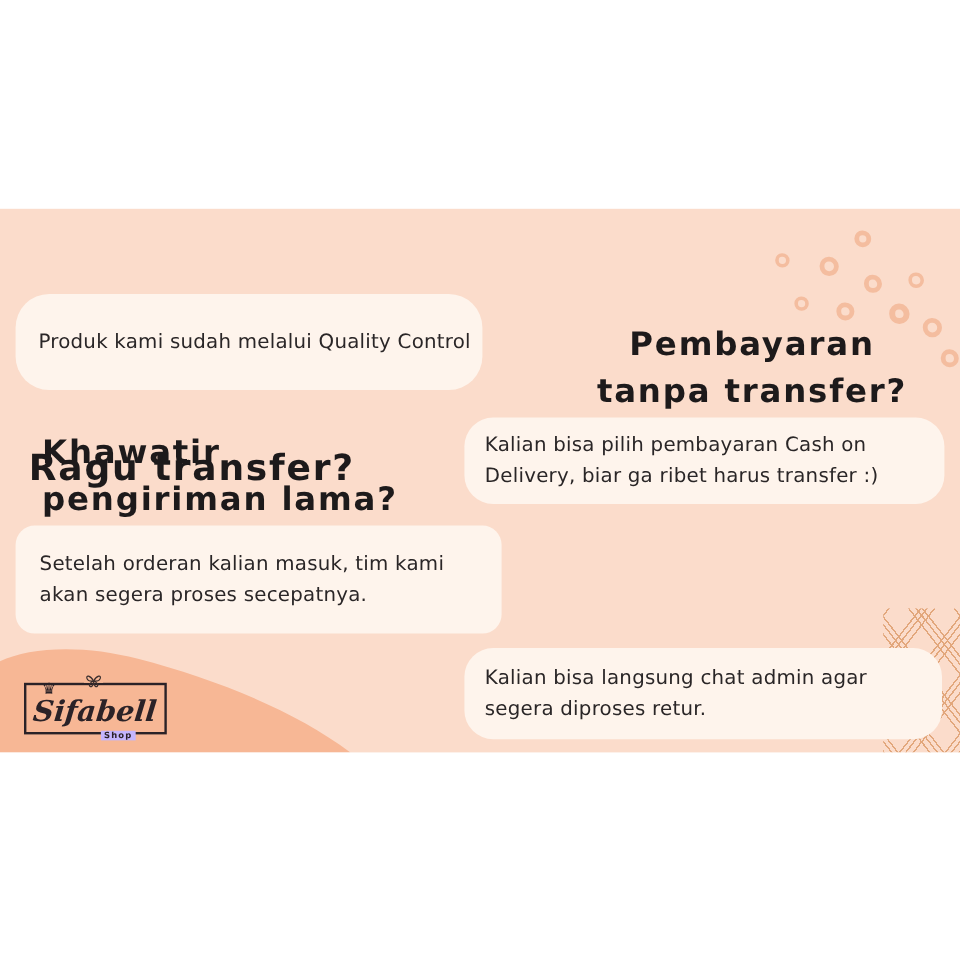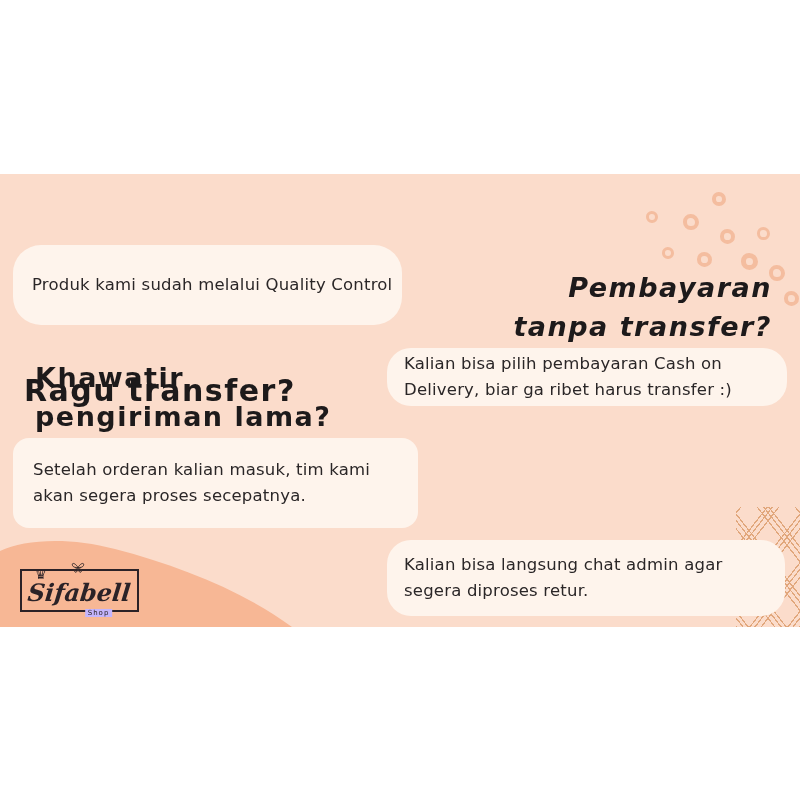--- a/index.html
+++ b/index.html
@@ -25,34 +25,34 @@
       repeating-linear-gradient(-52deg, #dd9e6f 0 1.2px, transparent 1.2px 5px, #dd9e6f 5px 6.2px, transparent 6.2px 9px, #dd9e6f 9px 10.2px, transparent 10.2px 30px);
     opacity:.85;
   }
   
   .heading {
     position:absolute; z-index:2; color:#1d1a1b; font-weight:700;
     letter-spacing:1.5px; line-height:39px; font-size:27px;
     font-family:"DejaVu Sans", sans-serif;
   }
   .h-quality  { left:24px;  top:197px; font-size:30px; }
-  .h-payment  { right:28px; top:94px;  text-align:right;font-style:italic; }
+  .h-payment  { right:44px; top:94px;  text-align:center; }
   .h-shipping { left:35px;  top:184px; }
   .h-wrong    { right:30px; top:328px; }
   
   .card {
     position:absolute; z-index:2; background:#fef4ec;
     display:flex; align-items:center;
   }
   .card p {
     color:#2a2627; font-size:16.5px; line-height:26px; letter-spacing:.2px;
   }
   .card-quality  { left:13px;  top:71px;  width:389px; height:80px; border-radius:28px; }
   .card-quality p { padding-left:19px; white-space:nowrap; }
-  .card-payment  { left:387px; top:174px; width:400px; height:58px; border-radius:24px; }
+  .card-payment  { left:387px; top:174px; width:400px; height:72px; border-radius:24px; }
   .card-payment p { padding-left:17px; max-width:355px; }
   .card-shipping { left:13px;  top:264px; width:405px; height:90px; border-radius:16px; }
   .card-shipping p { padding-left:20px; max-width:370px; }
   .card-wrong    { left:387px; top:366px; width:398px; height:76px; border-radius:24px; }
   .card-wrong p  { padding-left:17px; max-width:350px; }
   
   .logo { position:absolute; left:20px; top:395px; width:119px; height:43px; z-index:3; }
   .logo-frame {
     position:absolute; inset:0; border:2px solid #2b2227;
     display:flex; align-items:center; justify-content:center;
@@ -62,21 +62,21 @@
     font-size:24px; color:#2b2227; letter-spacing:0; transform:skewX(-6deg);
     padding-top:3px;
   }
   .logo-crown {
     position:absolute; left:15px; top:-1px; font-size:13px; color:#2b2227;
     font-family:"DejaVu Sans", sans-serif; line-height:1;
   }
   .logo-sub {
     position:absolute; bottom:-5px; left:66%; transform:translateX(-50%);
     font-size:7px; letter-spacing:1px; color:#2b2227; background:#c4b5fd;
-    padding:0 3px; font-weight:400;
+    padding:0 3px; font-weight:700;
   }
   .logo-butterfly { position:absolute; left:50px; top:-8px; }
 </style>
 </head>
 <body>
 
 <div class="canvas">
   <div class="band">
 
     <div>

